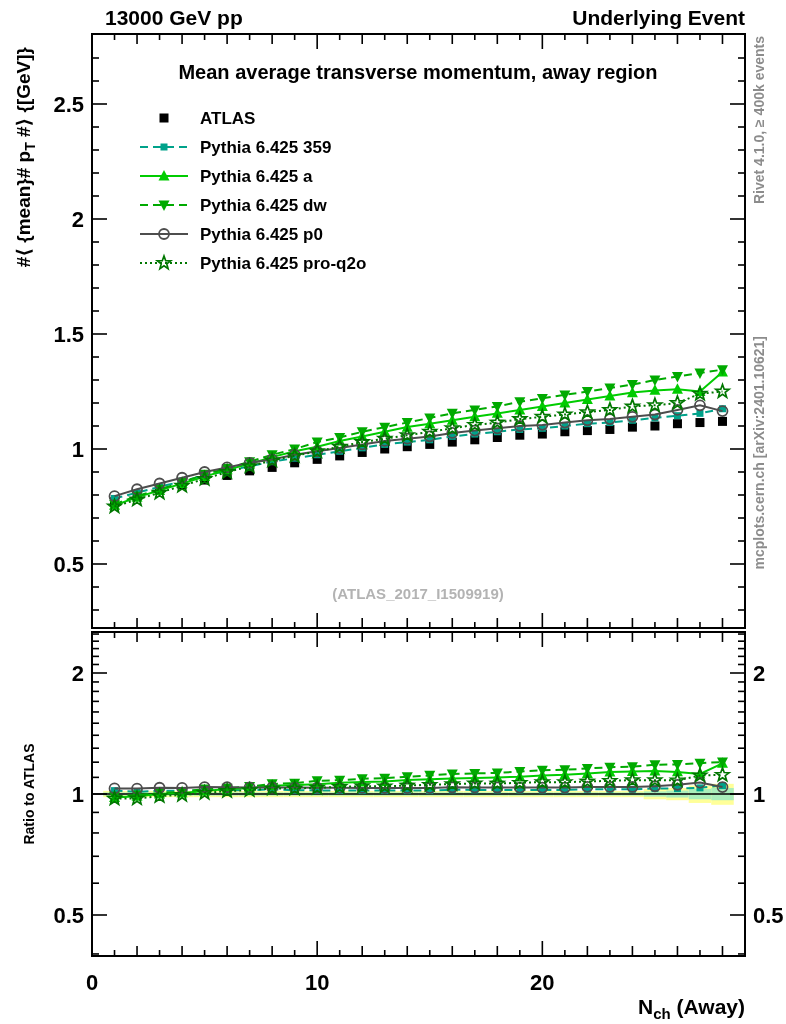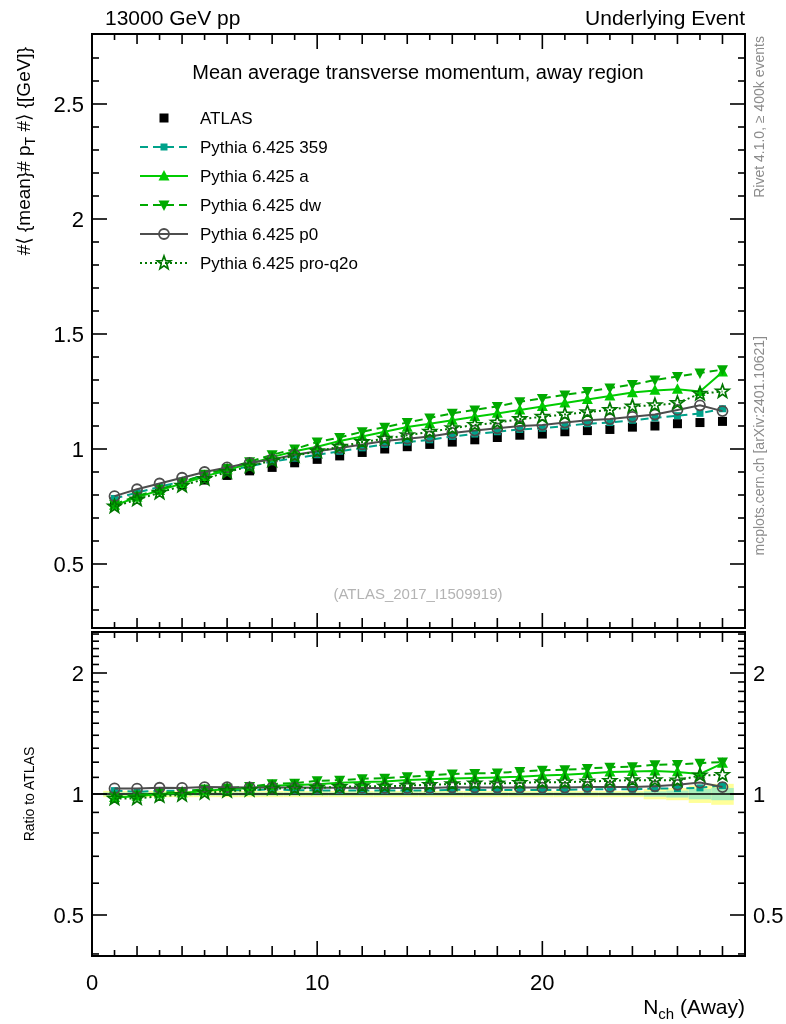--- a/index.html
+++ b/index.html
@@ -1,17 +1,17 @@
 <!DOCTYPE html>
 <html><head>
 <meta charset="utf-8">
 <style>
   html,body{margin:0;padding:0;background:#ffffff;}
   #page{width:786px;height:1024px;position:relative;background:#ffffff;
-        font-family:"Liberation Sans","DejaVu Sans",sans-serif;}
+        font-family:"Liberation Sans","DejaVu Sans",sans-serif;font-weight:bold;}
   svg text{font-family:"Liberation Sans","DejaVu Sans",sans-serif;fill:#000;}
   .hdr{font-size:21px;}
   .ptitle{font-size:20px;}
   .ticklab{font-size:22px;}
   .legtext{font-size:17px;}
   .sidenote{font-size:14px;fill:#8c8c8c;}
   .watermark{font-size:15px;fill:#b3b3b3;}
   .ratiolab{font-size:14px;}
 </style>
 </head>

